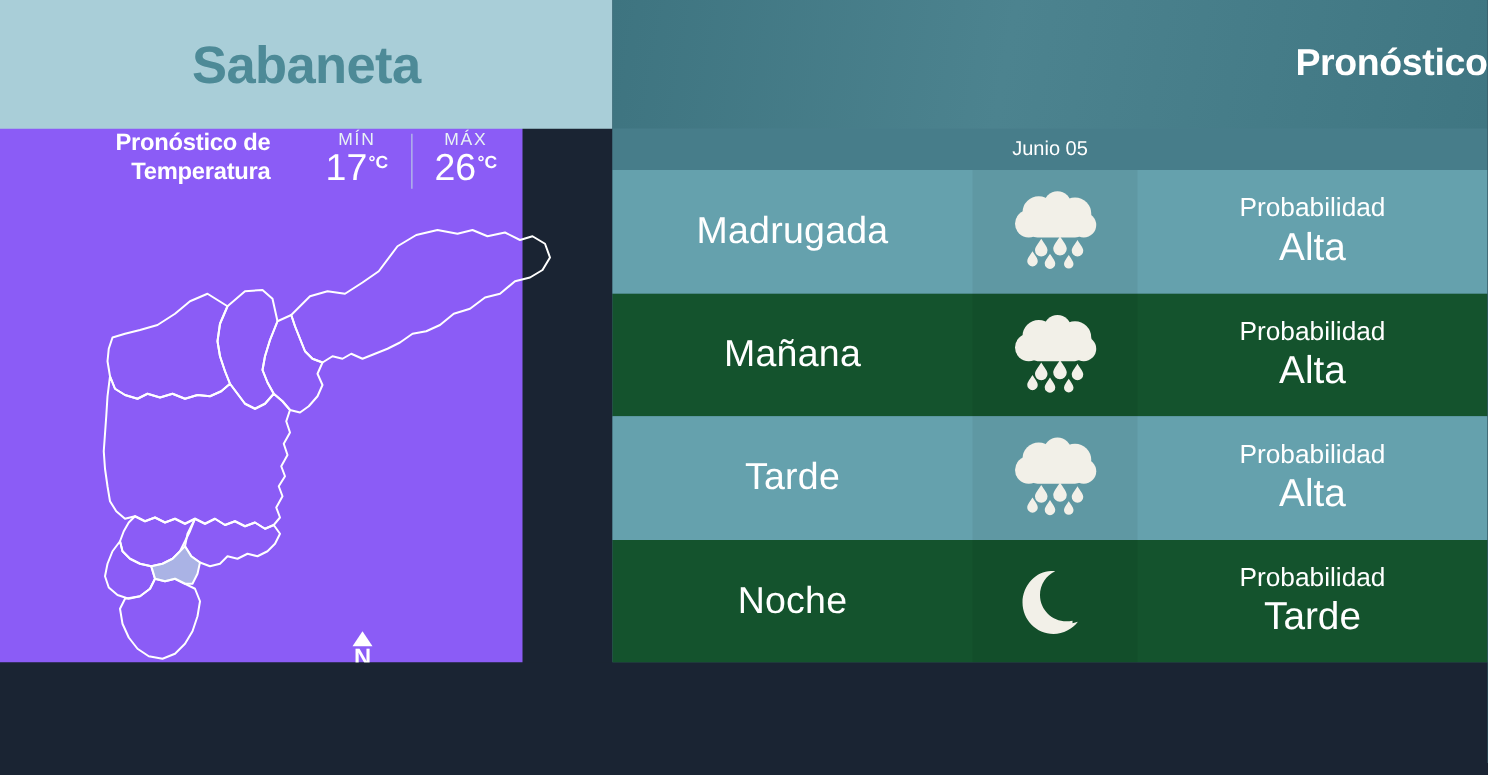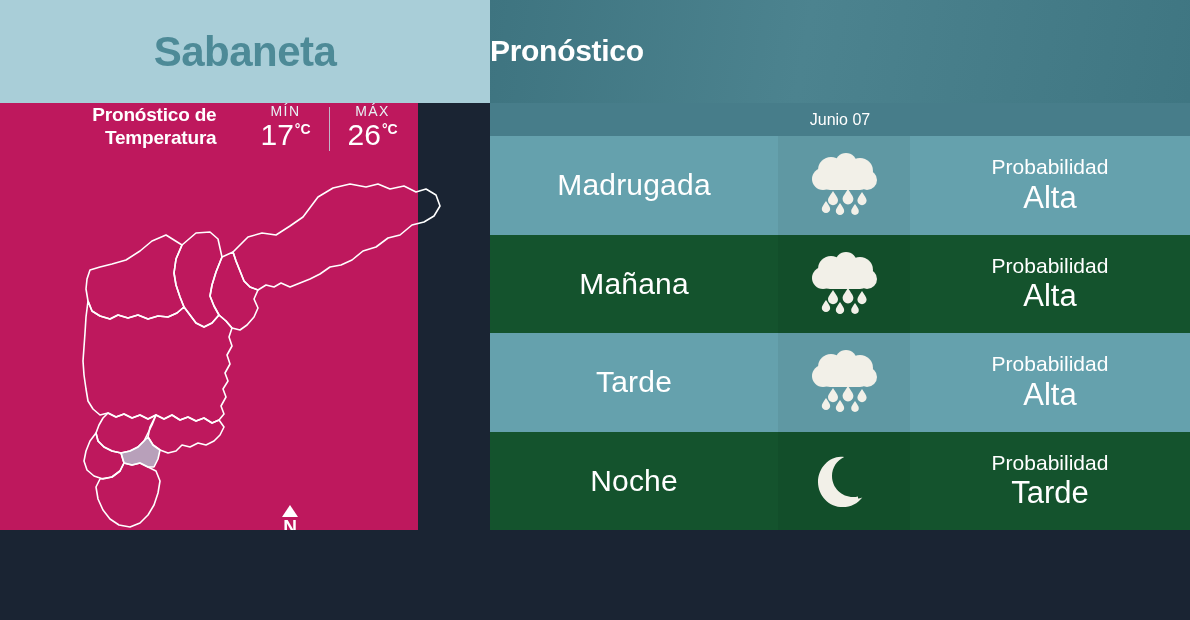--- a/index.html
+++ b/index.html
@@ -4,21 +4,21 @@
 <style>
   * { margin:0; padding:0; box-sizing:border-box; }
   body {
     width:1190px; height:620px; overflow:hidden;
     font-family:"Liberation Sans", sans-serif;
     background:#1a2433;
   }
   #app { position:relative; width:1190px; height:620px; }
 
   
-  .left-panel { position:absolute; left:0; top:0; width:418px; height:530px; background:#be185d; }
+  .left-panel { position:absolute; left:0; top:0; width:418px; height:530px; background:#8b5cf6; }
   .title-band {
     position:absolute; left:0; top:0; width:490px; height:103px;
     background:#a9ced8; display:flex; align-items:center; justify-content:center;
   }
   .city-title {
     font-size:42px; font-weight:bold; color:#4d8a97; letter-spacing:-0.5px;
   }
   .temp-block {
     position:absolute; left:0; top:103px; width:490px; height:72px;
     display:flex; justify-content:center; gap:28px;
@@ -40,21 +40,21 @@
   .compass { position:absolute; left:275px; top:330px; width:30px; text-align:center; color:#fff; }
   .compass-arrow { width:0; height:0; margin:0 auto;
     border-left:8px solid transparent; border-right:8px solid transparent; border-bottom:12px solid #fff; }
   .compass-n { font-size:19px; font-weight:bold; line-height:1.05; }
 
   
   .right-panel { position:absolute; left:490px; top:0; width:700px; height:530px; background:#4b7f8c; }
   .fc-header {
     position:absolute; left:0; top:0; width:700px; height:103px;
     background:linear-gradient(100deg,#3e7480 0%,#4c838f 45%,#3f7682 100%);
-    display:flex; flex-direction:column; align-items:flex-start; justify-content:center;
+    display:flex; flex-direction:column; align-items:flex-end; justify-content:center;
   }
   .fc-title { color:#fff; font-size:30px; font-weight:bold; line-height:1.22; text-align:center; letter-spacing:-0.3px; }
   .fc-date-band {
     position:absolute; left:0; top:103px; width:700px; height:33px;
     background:#477d8a; display:flex; align-items:center; justify-content:center;
   }
   .fc-date { color:#ffffff; font-size:16px; }
 
   .fc-rows { position:absolute; left:0; top:136px; width:700px; height:394px; }
   .fc-row { position:relative; width:700px; height:98.5px; display:flex; }
@@ -140,21 +140,21 @@
     </div>
   </div>
 
   <div class="right-panel">
     <div class="fc-header">
       <div class="fc-title">
         <span>Pronóstico</span><br>
       </div>
     </div>
     <div class="fc-date-band">
-      <div class="fc-date">Junio 07</div>
+      <div class="fc-date">Junio 05</div>
     </div>
 
     <div class="fc-rows">
 
       <div class="fc-row light">
         <div class="col-period">
           <span class="period-text">Madrugada</span>
         </div>
         <div class="col-icon">
           <span class="wx-icon">

